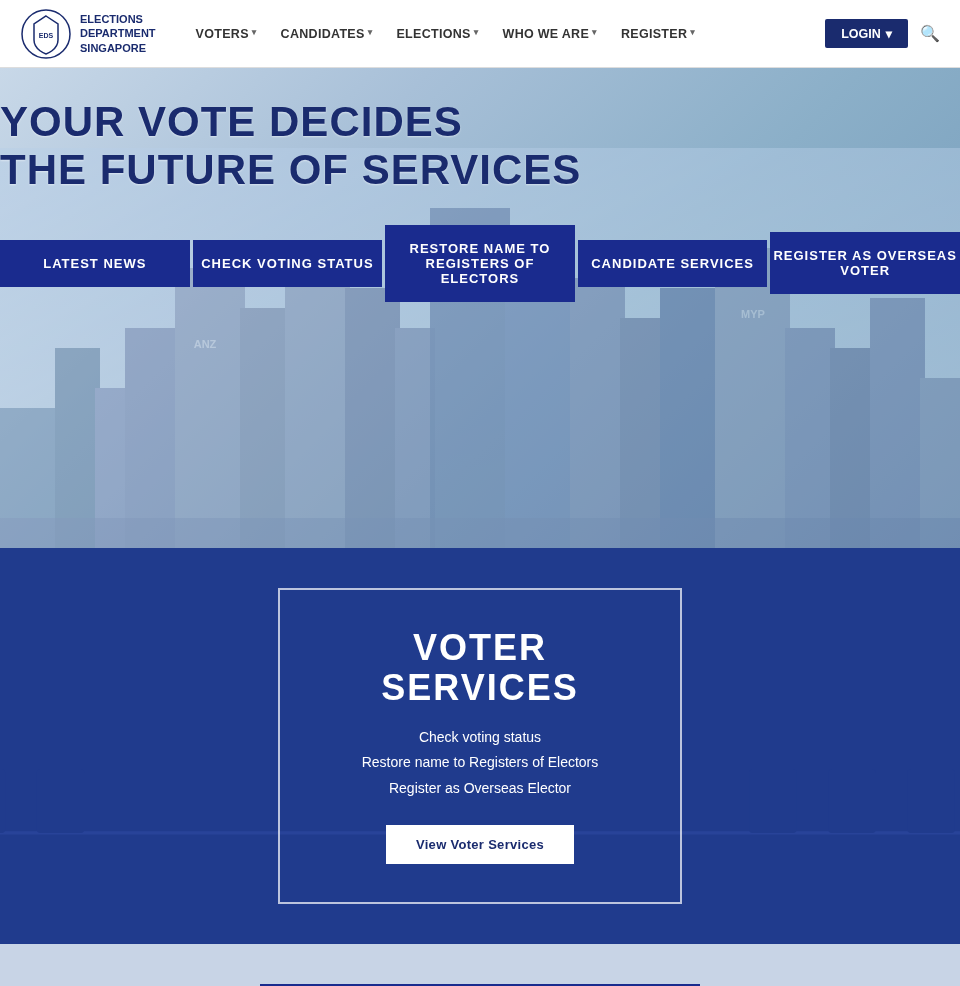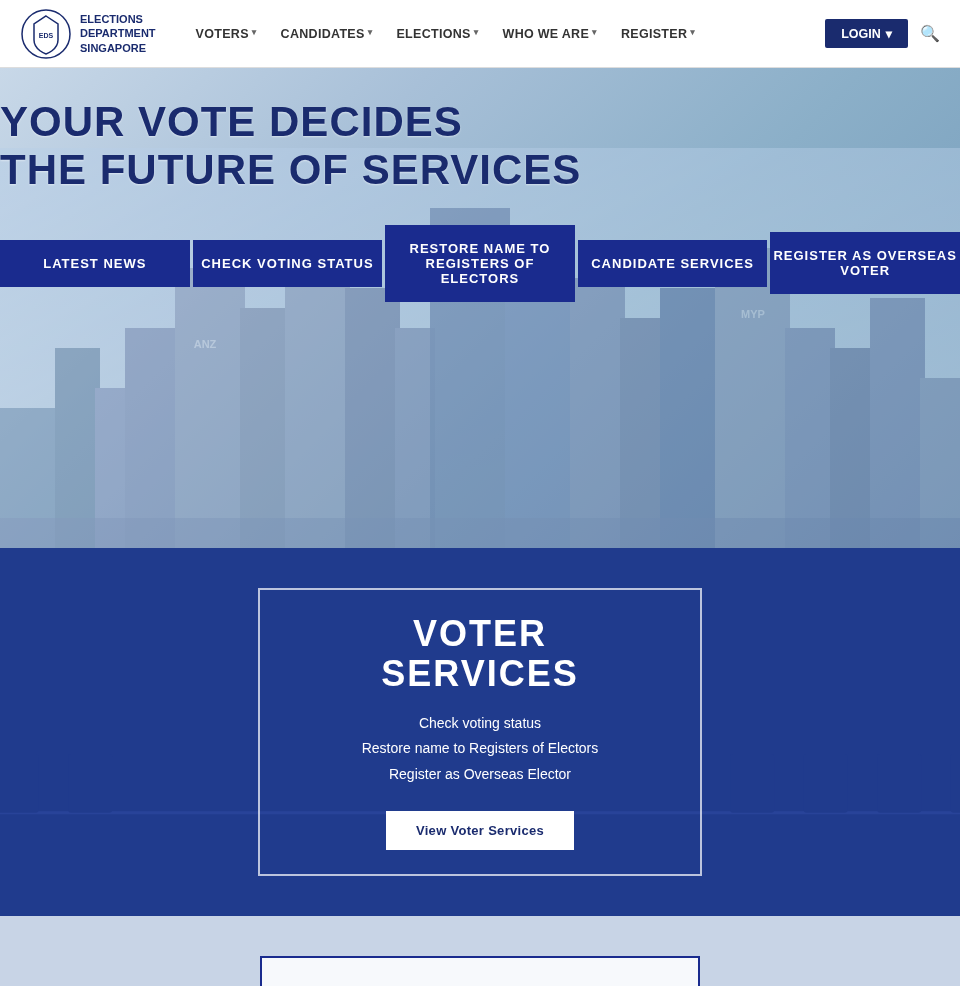--- a/index.html
+++ b/index.html
@@ -125,23 +125,23 @@
       background: rgba(20, 40, 120, 0.82);
       padding: 40px 20px 40px;
       display: flex;
       justify-content: center;
       min-height: 240px;
     }
     .voter-services-card {
       position: relative;
       z-index: 2;
       border: 2px solid rgba(255,255,255,0.7);
-      padding: 24px 50px;
+      padding: 38px 50px;
       text-align: center;
-      width: 444px;
+      width: 404px;
       max-width: 100%;
     }
     .voter-services-title {
       font-size: 36px;
       font-weight: 900;
       color: #fff;
       letter-spacing: 2px;
       margin-bottom: 18px;
       line-height: 1.1;
     }

